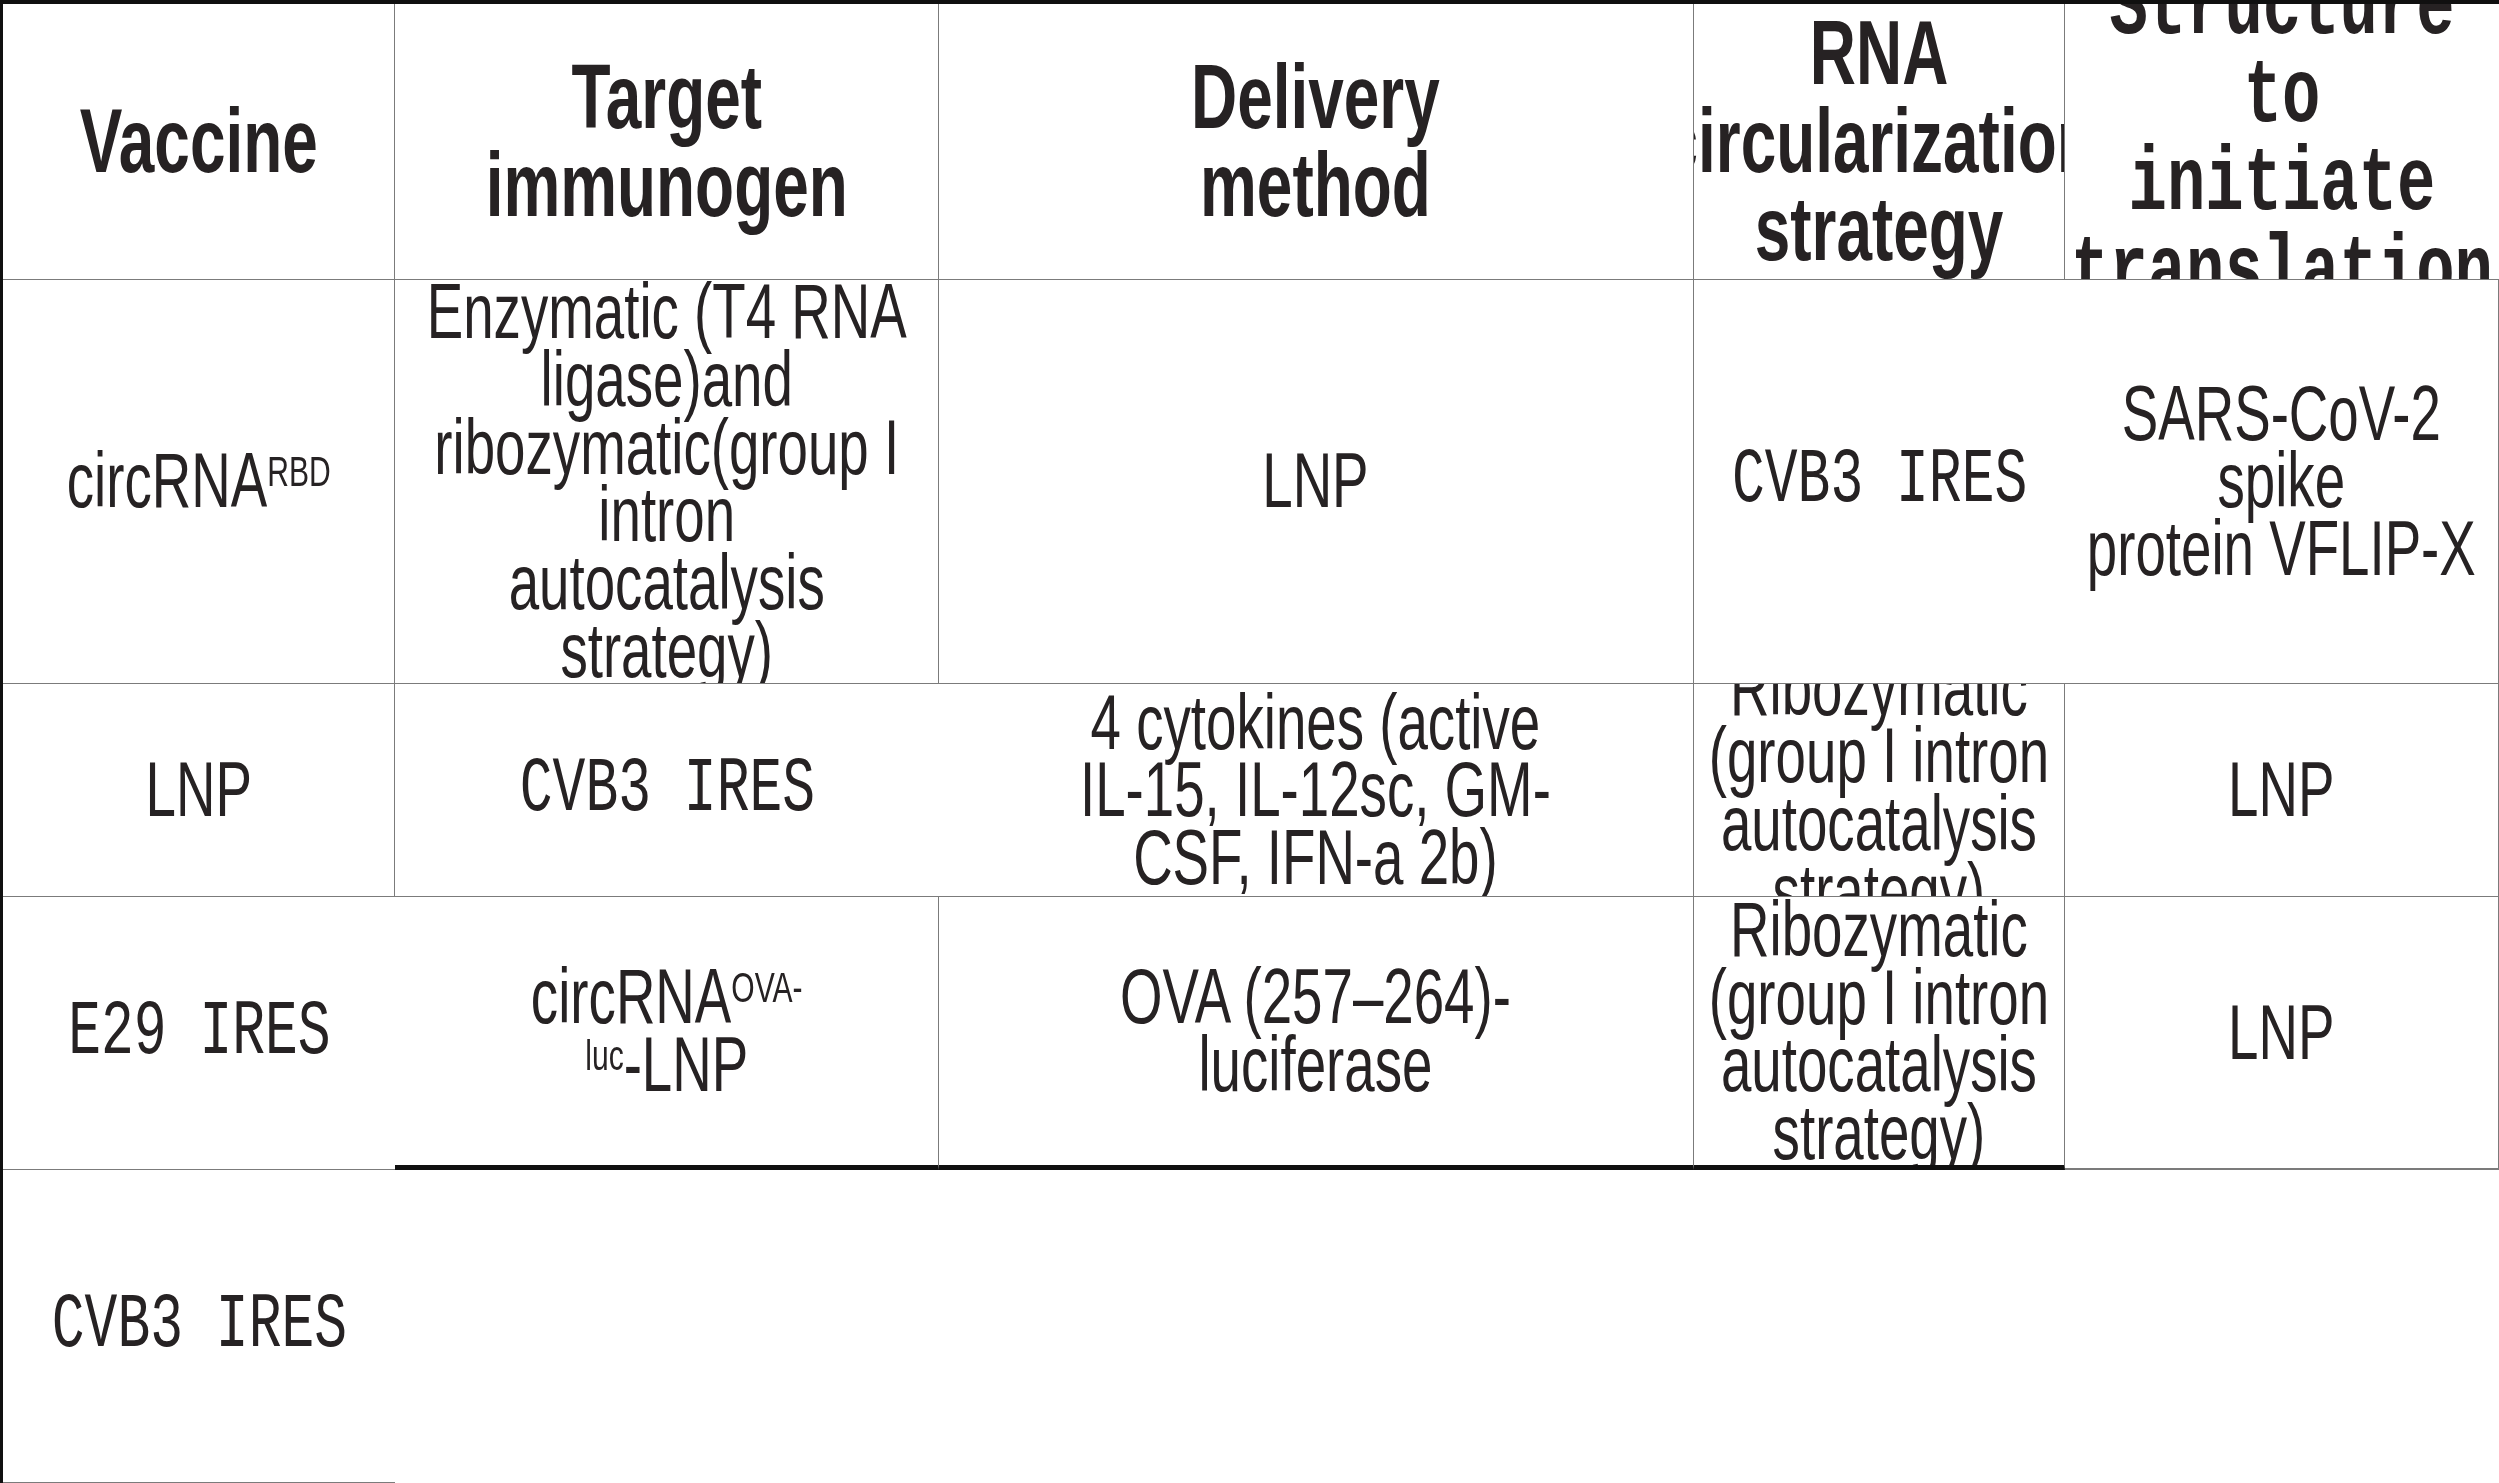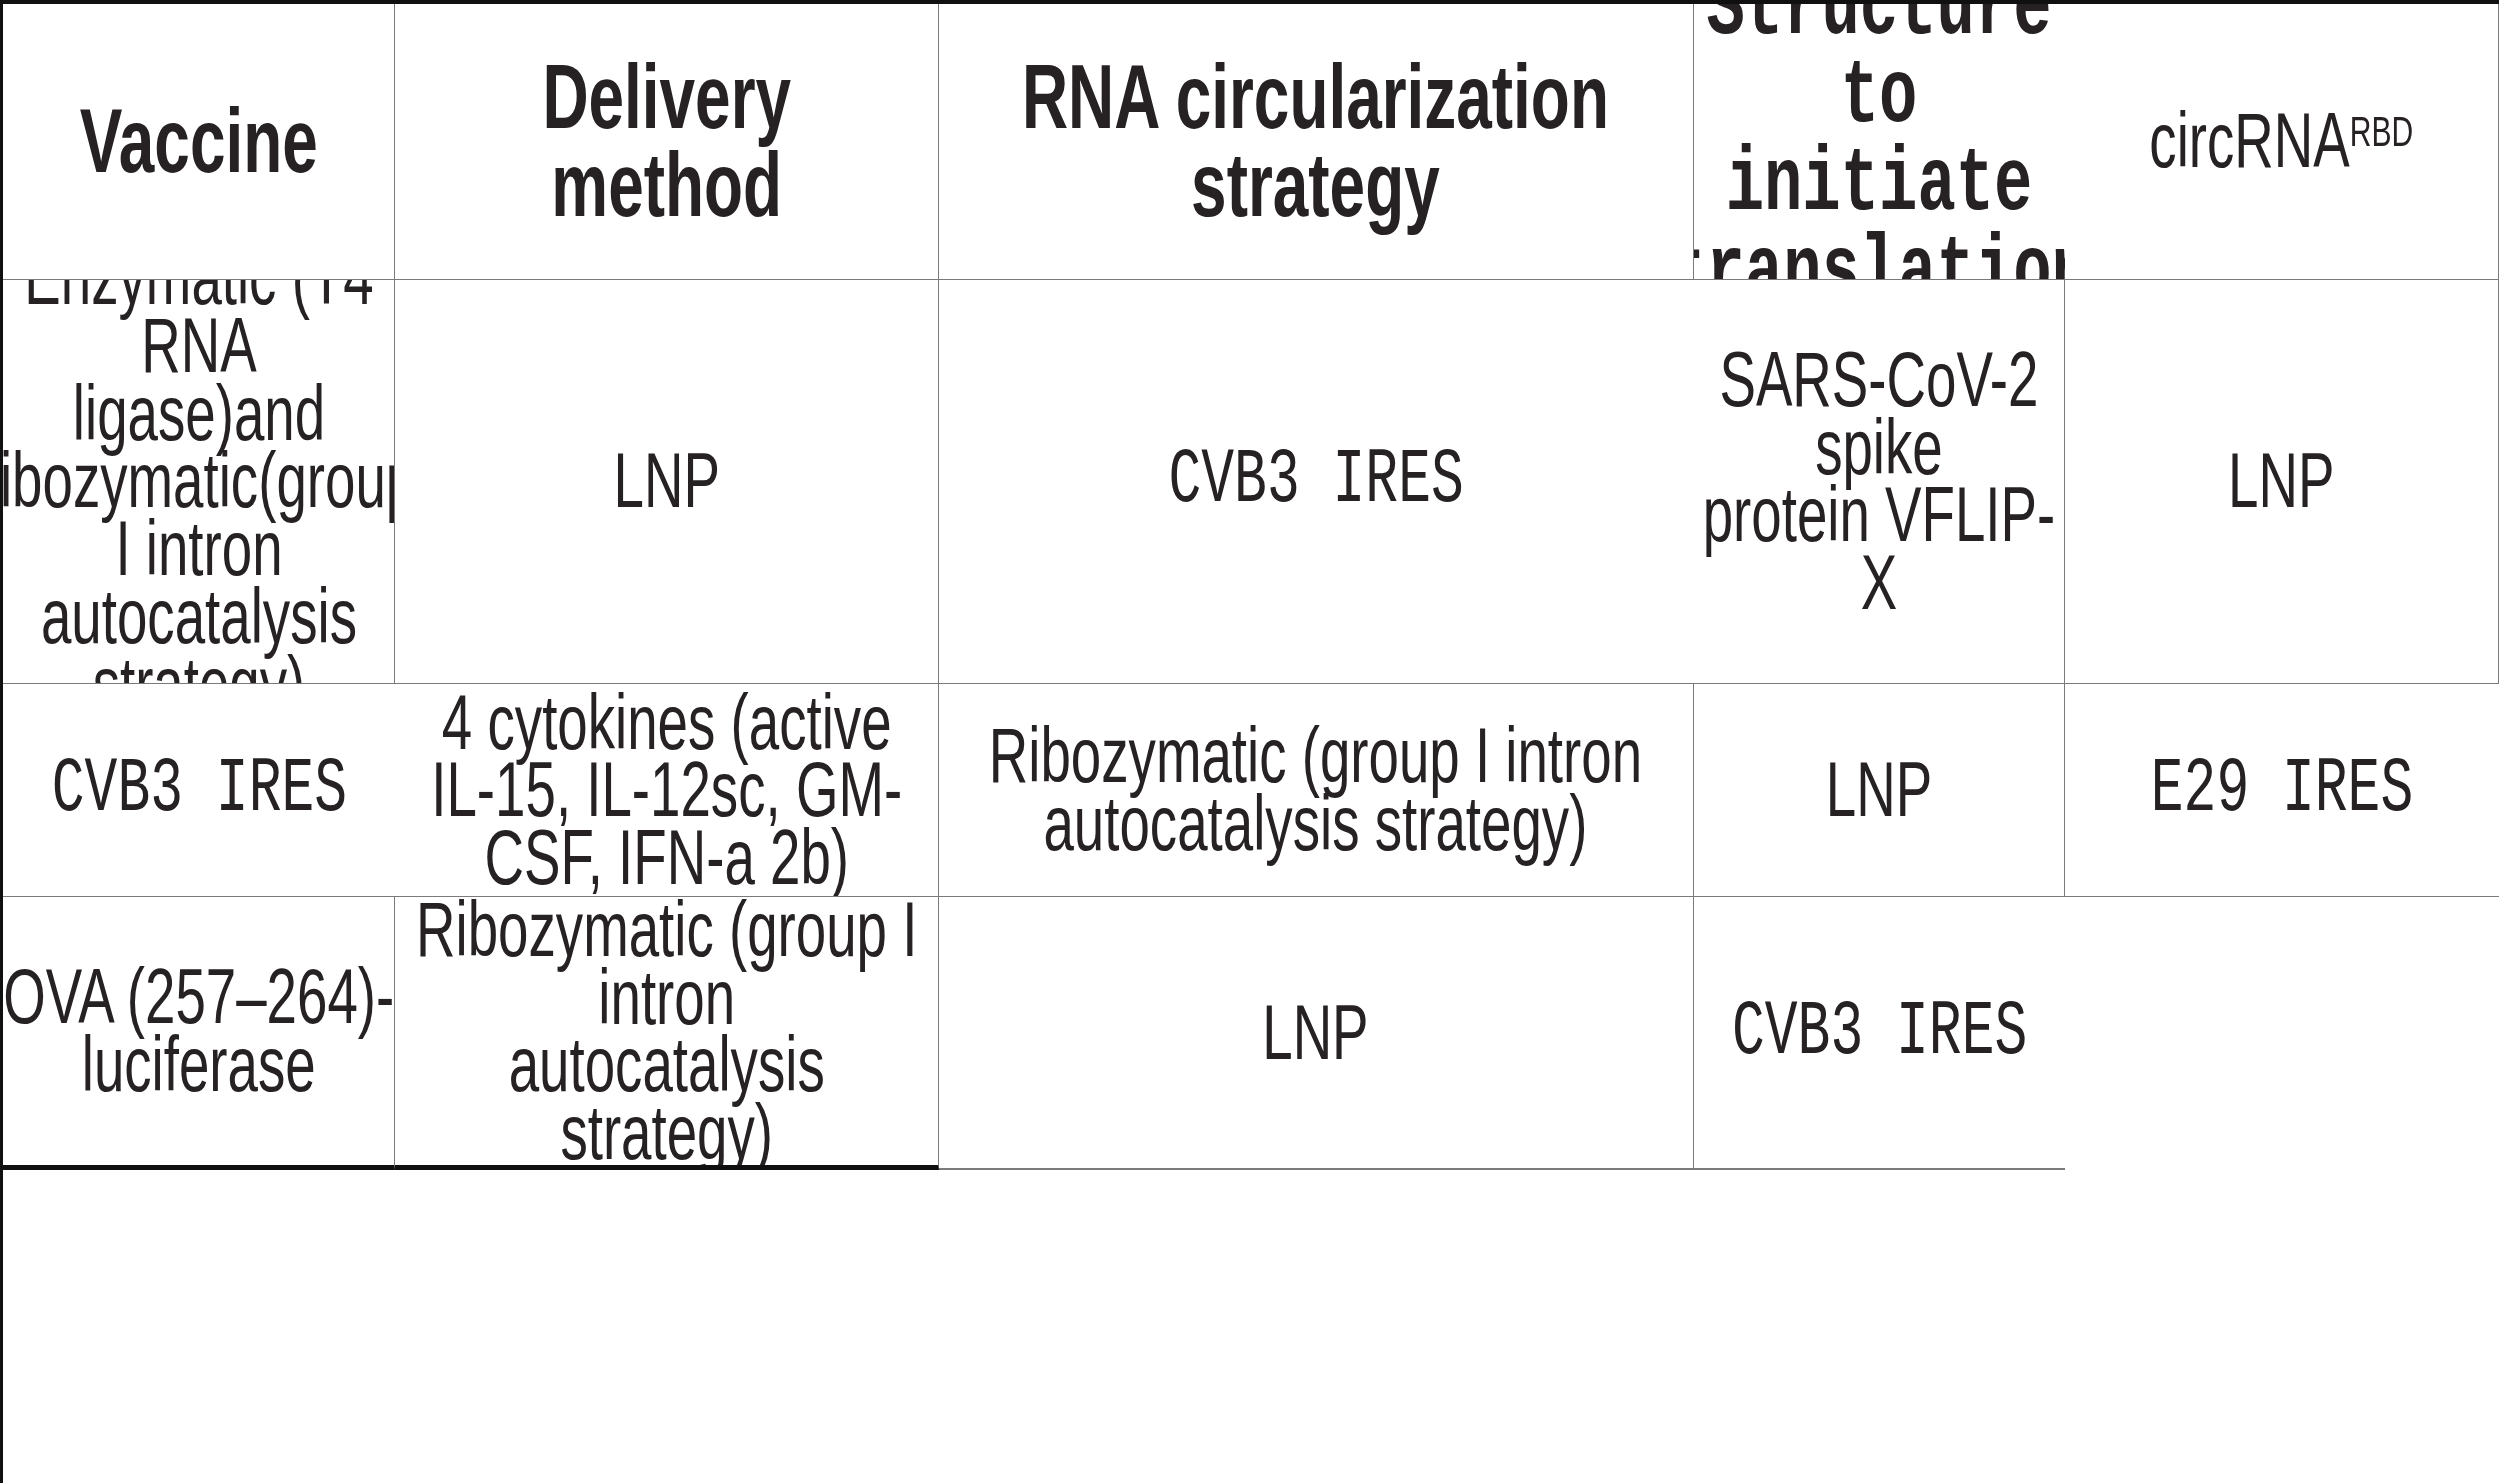--- a/index.html
+++ b/index.html
@@ -53,20 +53,24 @@
 </style>
 </head>
 <body>
 
 <div class="tbl">
 
   <div class="cell hd">
     <div class="tx">Vaccine</div>
   </div>
   <div class="cell hd">
+    <div class="tx">Target
+immunogen</div>
+  </div>
+  <div class="cell hd">
     <div class="tx">Delivery
 method</div>
   </div>
   <div class="cell hd">
     <div class="tx">RNA circularization
 strategy</div>
   </div>
   <div class="cell hd lastcol">
     <div class="tx">Structure to
 initiate
@@ -110,20 +114,23 @@
 autocatalysis strategy)</div>
   </div>
   <div class="cell">
     <div class="tx">LNP</div>
   </div>
   <div class="cell lastcol">
     <div class="tx">E29 IRES</div>
   </div>
 
   <div class="cell botblk">
+    <div class="tx">circRNA<sup>OVA-</sup><br><sup>luc</sup>-LNP</div>
+  </div>
+  <div class="cell botblk">
     <div class="tx">OVA (257–264)-
 luciferase</div>
   </div>
   <div class="cell botblk">
     <div class="tx">Ribozymatic (group I intron
 autocatalysis strategy)</div>
   </div>
   <div class="cell botgry">
     <div class="tx">LNP</div>
   </div>

